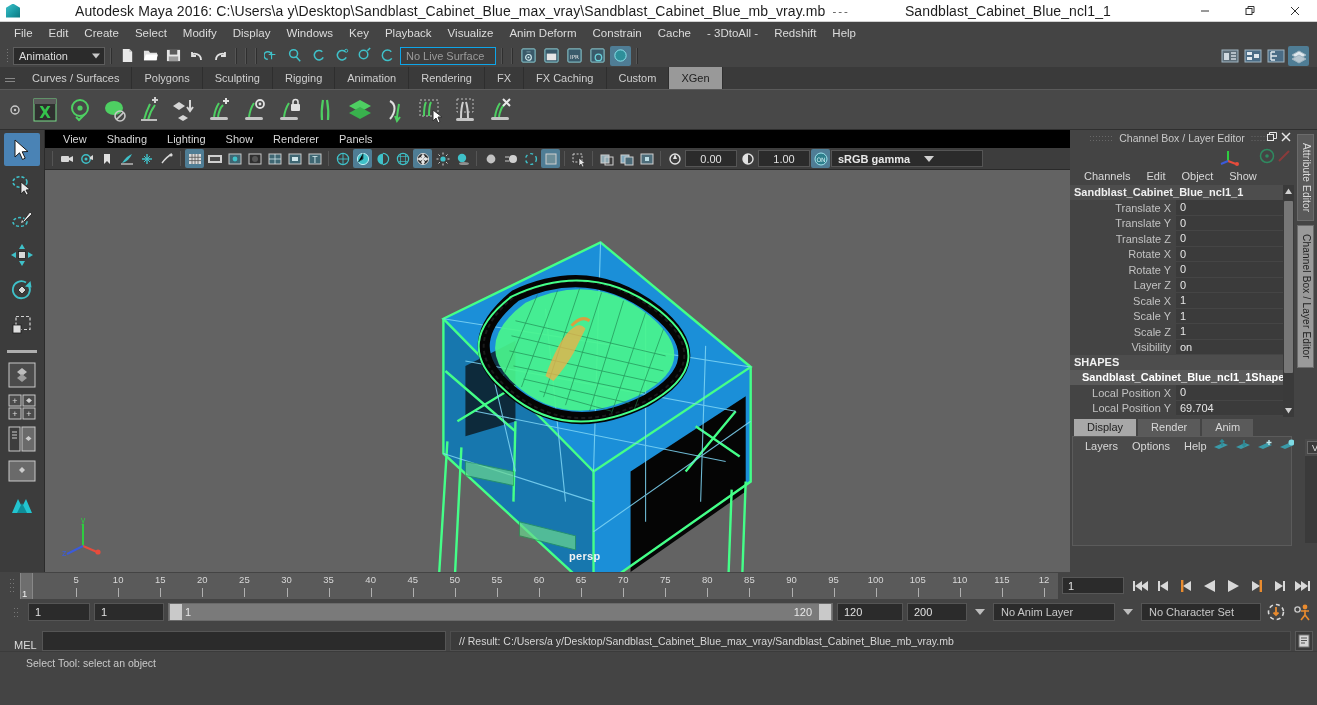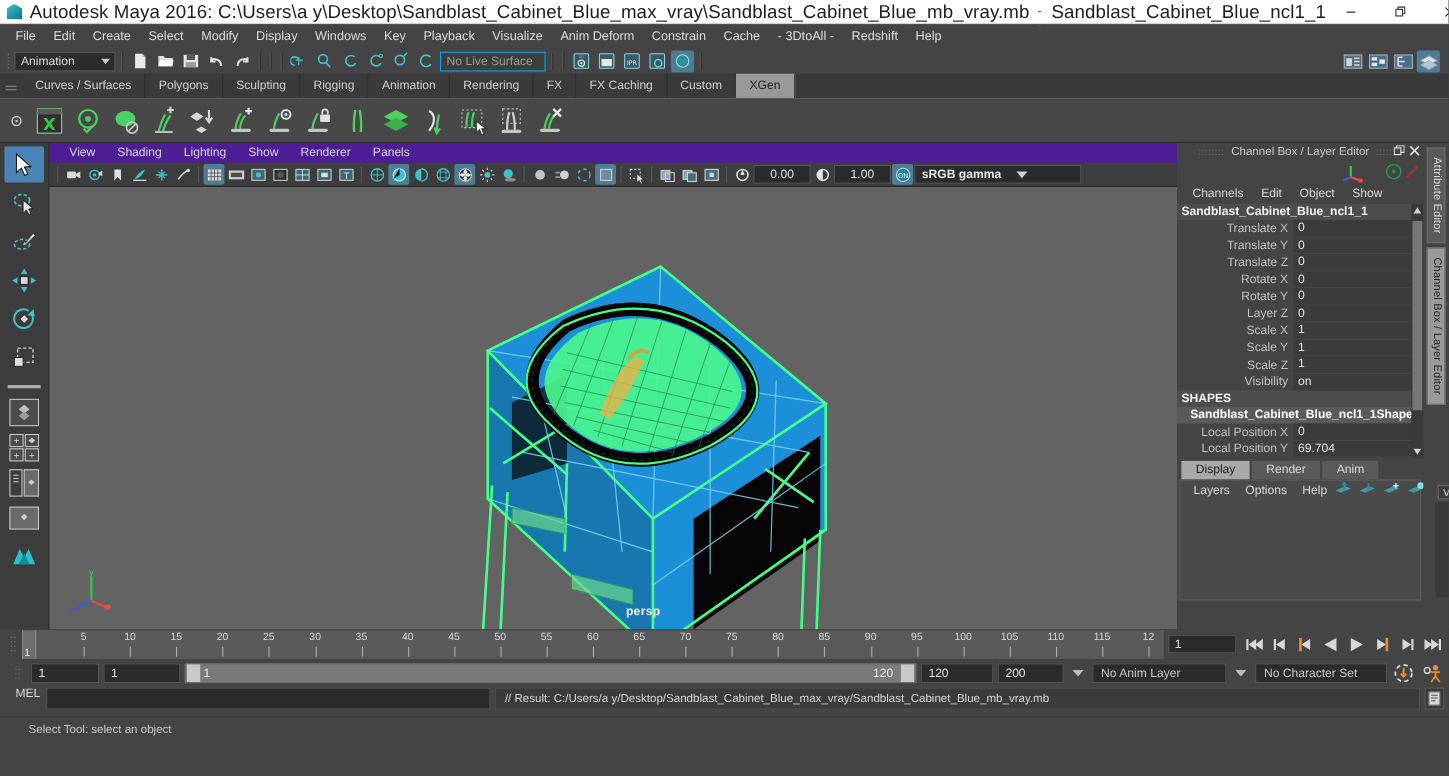--- a/index.html
+++ b/index.html
@@ -17,21 +17,21 @@
   .titlebar {
     height:22px; background:#ffffff; color:#1d1d1d;
     display:flex; align-items:center; font-size:11.5px;
     border-bottom:1px solid #d0d0d0;
   }
   .title-icon {
     width:14px; height:14px; margin:0 7px 0 6px; flex:none;
     background: linear-gradient(135deg,#3fc1c9 0%, #1a9aa4 55%, #0d7880 100%);
     clip-path: polygon(50% 0%, 100% 30%, 100% 100%, 0% 100%, 0% 30%);
   }
-  .title-text { white-space:nowrap; font-size:17px; letter-spacing:.1px; }
+  .title-text { white-space:nowrap; font-size:14px; letter-spacing:.1px;margin-left:48px; }
   .title-sep { margin:0 7px; color:#555; letter-spacing:2px; }
   .title-doc { }
   .win-btns { margin-left:auto; display:flex; height:22px; }
   .win-btn {
     width:45px; height:22px; display:flex; align-items:center; justify-content:center;
     color:#222; font-size:12px;
   }
   .win-btn svg { display:block; }
 
   
@@ -100,21 +100,21 @@
   .tool {
     width:36px; height:33px; display:flex; align-items:center; justify-content:center; border-radius:2px;
   }
   .tool.sel { background:#4a83b5; }
   .tool-sep { width:30px; height:3px; background:#aeaeae; margin:7px 0 5px; }
   .qlayout { width:34px; height:30px; display:flex; align-items:center; justify-content:center; }
 
   
   .vpcol { flex:1; display:flex; flex-direction:column; background:#3b3b3b; border-left:1px solid #2b2b2b; }
   .vp-menubar {
-    height:18px; background:#4c1d95; display:flex; align-items:center; padding-left:8px; gap:0;
+    height:18px; background:#000000; display:flex; align-items:center; padding-left:8px; gap:0;
     font-size:11px; color:#d8d8d8;
   }
   .vp-menubar .vm { padding:1px 10px; }
   .vp-toolbar {
     height:22px; background:#3d3d3d; display:flex; align-items:center; gap:1px; padding-left:4px;
     border-bottom:1px solid #2a2a2a;
   }
   .vb { width:19px;height:19px; display:flex;align-items:center;justify-content:center;border-radius:2px;}
   .vb.on { background:#4f7d95; }
   .vdiv { width:1px;height:15px;background:#555;margin:0 3px; }
@@ -205,21 +205,21 @@
   .rangebar {
     flex:1; height:18px; background:#7a7a7a; position:relative; display:flex; align-items:center;
     border:1px solid #6a6a6a;
   }
   .rangebar .handle { width:12px;height:16px;background:#b9b9b9;position:absolute;}
   .rangebar .lab { position:absolute; font-size:11px; color:#e8e8e8; }
   .dropdown { height:18px; background:#2b2b2b;border:1px solid #555;color:#c8c8c8;display:flex;align-items:center;padding-left:7px;font-size:11px;}
   .ddarrow { width:0;height:0;border-left:5px solid transparent;border-right:5px solid transparent;border-top:6px solid #bdbdbd;margin:0 4px;}
 
   
-  .cmdline { height:26px; background:#444; display:flex; align-items:flex-start; gap:4px; padding:0 4px; }
+  .cmdline { height:26px; background:#444; display:flex; align-items:flex-end; gap:4px; padding:0 4px; }
   .mel-lab { width:34px; font-size:11px; color:#dcdcdc; padding-left:10px; }
   .mel-input { width:404px;height:20px;background:#2b2b2b;border:1px solid #555; }
   .mel-out { flex:1;height:20px;background:#3b3b3b;border:1px solid #4e4e4e;display:flex;align-items:center;padding-left:8px;font-size:10.5px;color:#d6d6d6;}
   .mel-btn { width:18px;height:20px;background:#3b3b3b;border:1px solid #5a5a5a;display:flex;align-items:center;justify-content:center;}
   .helpline { height:22px; background:#444; display:flex; align-items:center; padding-left:26px; font-size:10.5px; color:#c9c9c9; border-top:1px solid #3b3b3b;}
 </style>
 </head>
 <body>
 
 <div id="app">

